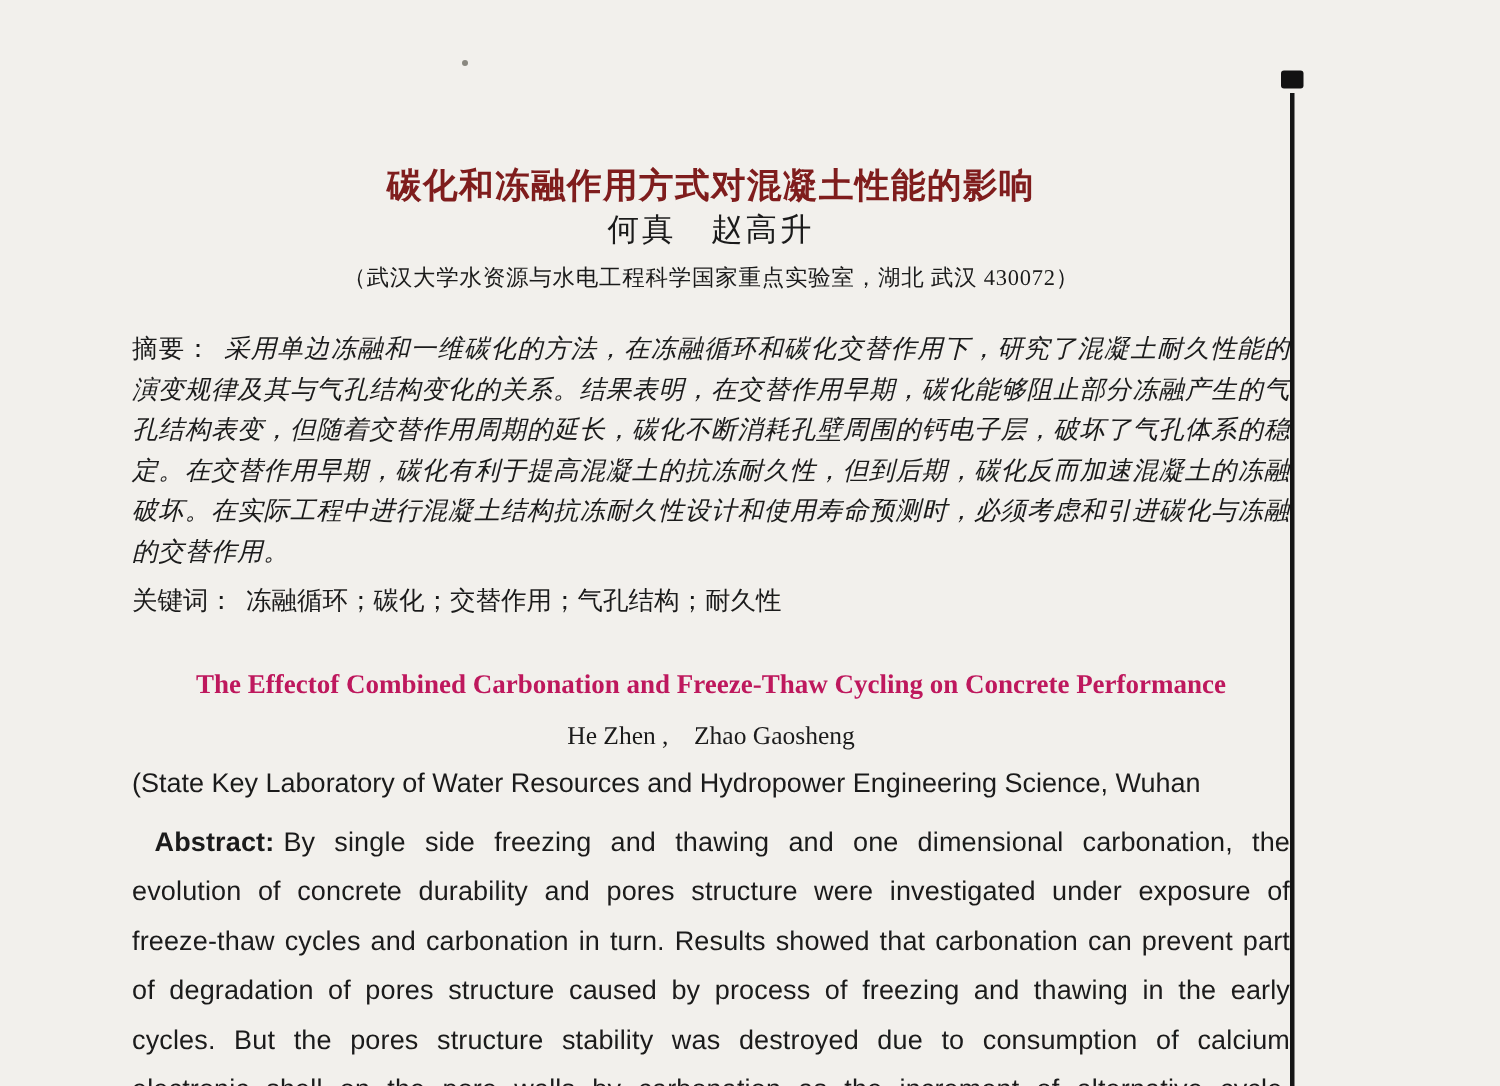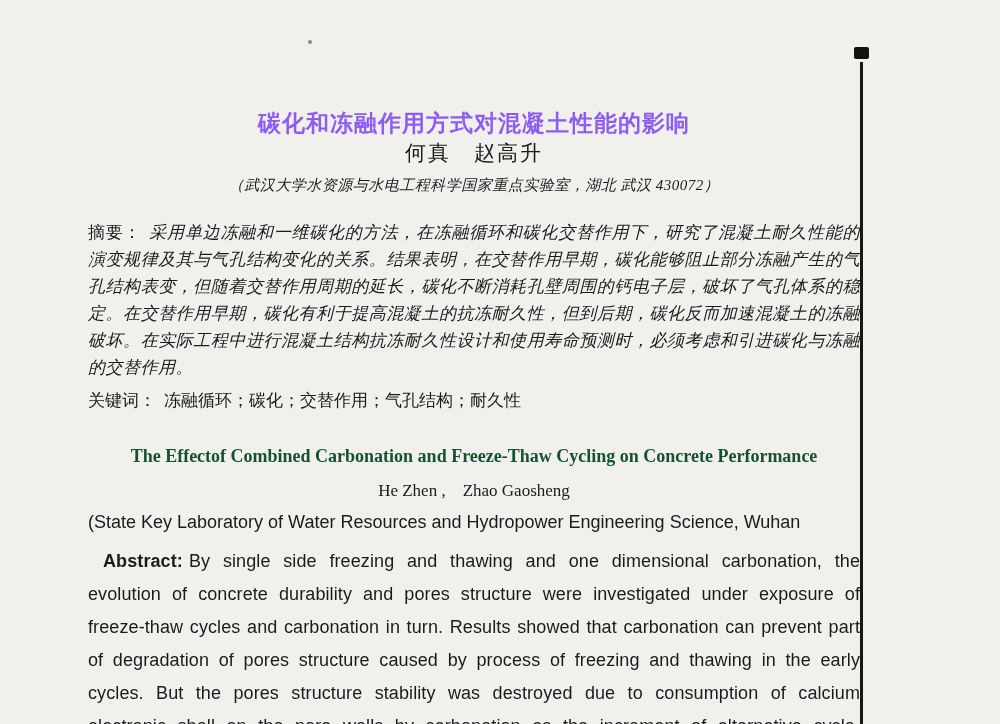--- a/index.html
+++ b/index.html
@@ -21,33 +21,32 @@
     top: 0;
     width: 772px;
   }
   .title-zh {
     margin: 108px 0 0 0;
     text-align: center;
     font-family: "Liberation Sans", sans-serif;
     font-size: 23px;
     font-weight: bold;
     letter-spacing: 1px;
-    color: #8b5cf6;
+    color: #7f1d1d;
   }
   .authors-zh {
     text-align: center;
     font-size: 21px;
     letter-spacing: 2px;
   }
   .affil-zh {
     margin-top: 9px;
     text-align: center;
     font-size: 15px;
     letter-spacing: 0.5px;
-    font-style: italic;
   }
   .abstract-zh {
     margin: 24px 0 0 0;
     font-size: 17px;
     line-height: 27px;
     text-align: justify;
     font-style: italic;
     letter-spacing: 0.5px;
   }
   .keywords-zh {
@@ -61,21 +60,21 @@
     font-weight: normal;
     font-style: normal;
     margin-right: 8px;
   }
   .title-en {
     margin: 32px 0 0 0;
     text-align: center;
     font-family: "Liberation Serif", serif;
     font-size: 18px;
     font-weight: bold;
-    color: #14532d;
+    color: #be185d;
   }
   .authors-en {
     margin-top: 12px;
     text-align: center;
     font-family: "Liberation Serif", serif;
     font-size: 17px;
   }
   .affil-en {
     margin-top: 8px;
     text-align: left;

